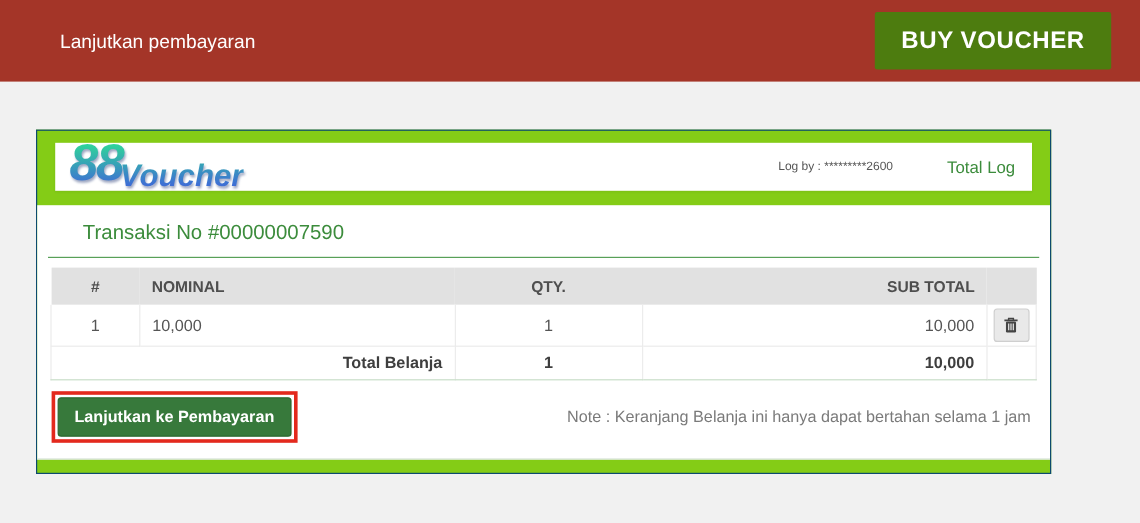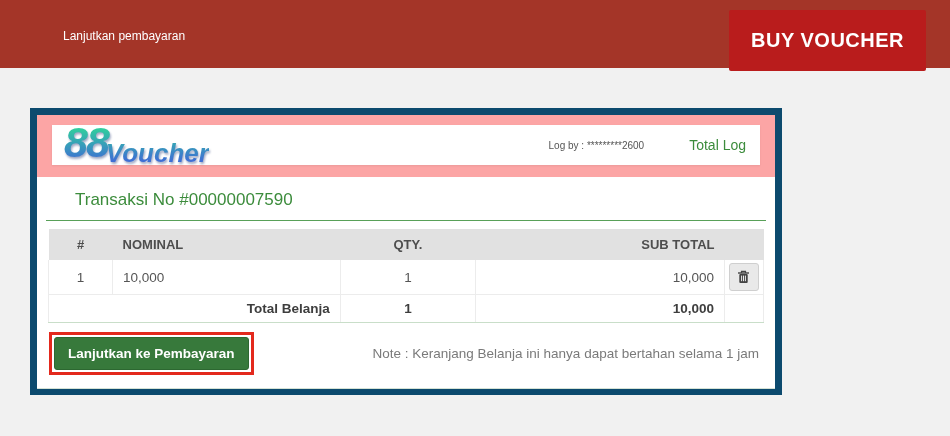--- a/index.html
+++ b/index.html
@@ -15,33 +15,33 @@
   .banner {
     position:absolute; left:0; top:0; width:950px; height:68px;
     background:#A43528;
     display:flex; align-items:center;
   }
   .step-title {
     color:#FFFFFF; font-size:38px; font-weight:bold;
     margin-left:28px; letter-spacing:1px; line-height:1;
   }
   .step-desc {
-    color:#FFFFFF; font-size:12px; margin-left:63px; margin-top:4px;
+    color:#FFFFFF; font-size:16px; margin-left:50px; margin-top:4px;
   }
   .buy-btn {
-    position:absolute; right:24px; top:10px; height:61px;
-    padding:0 22px; background:#b91c1c; color:#FFFFFF;
+    position:absolute; right:24px; top:10px; height:48px;
+    padding:0 22px; background:#4d7c0f; color:#FFFFFF;
     font-size:20px; font-weight:bold; letter-spacing:0.5px;
     border:none; border-radius:2px; font-family:inherit; cursor:pointer;
   }
 
   
   .card {
-    position:absolute; left:30px; top:108px; width:752px; height:287px;
-    background:#fca5a5; border:7px solid #0c4a6e;
+    position:absolute; left:30px; top:108px; width:846px; height:287px;
+    background:#84cc16; border:1px solid #0c4a6e;
   }
 
   
   .logo-bar {
     margin:10px 15px 0; height:40px; background:#FFFFFF;
     position:relative; display:flex; align-items:center;
     justify-content:flex-end; gap:45px; padding-right:14px;
     box-shadow:0 1px 2px rgba(0,0,0,0.07);
   }
   .logo {

